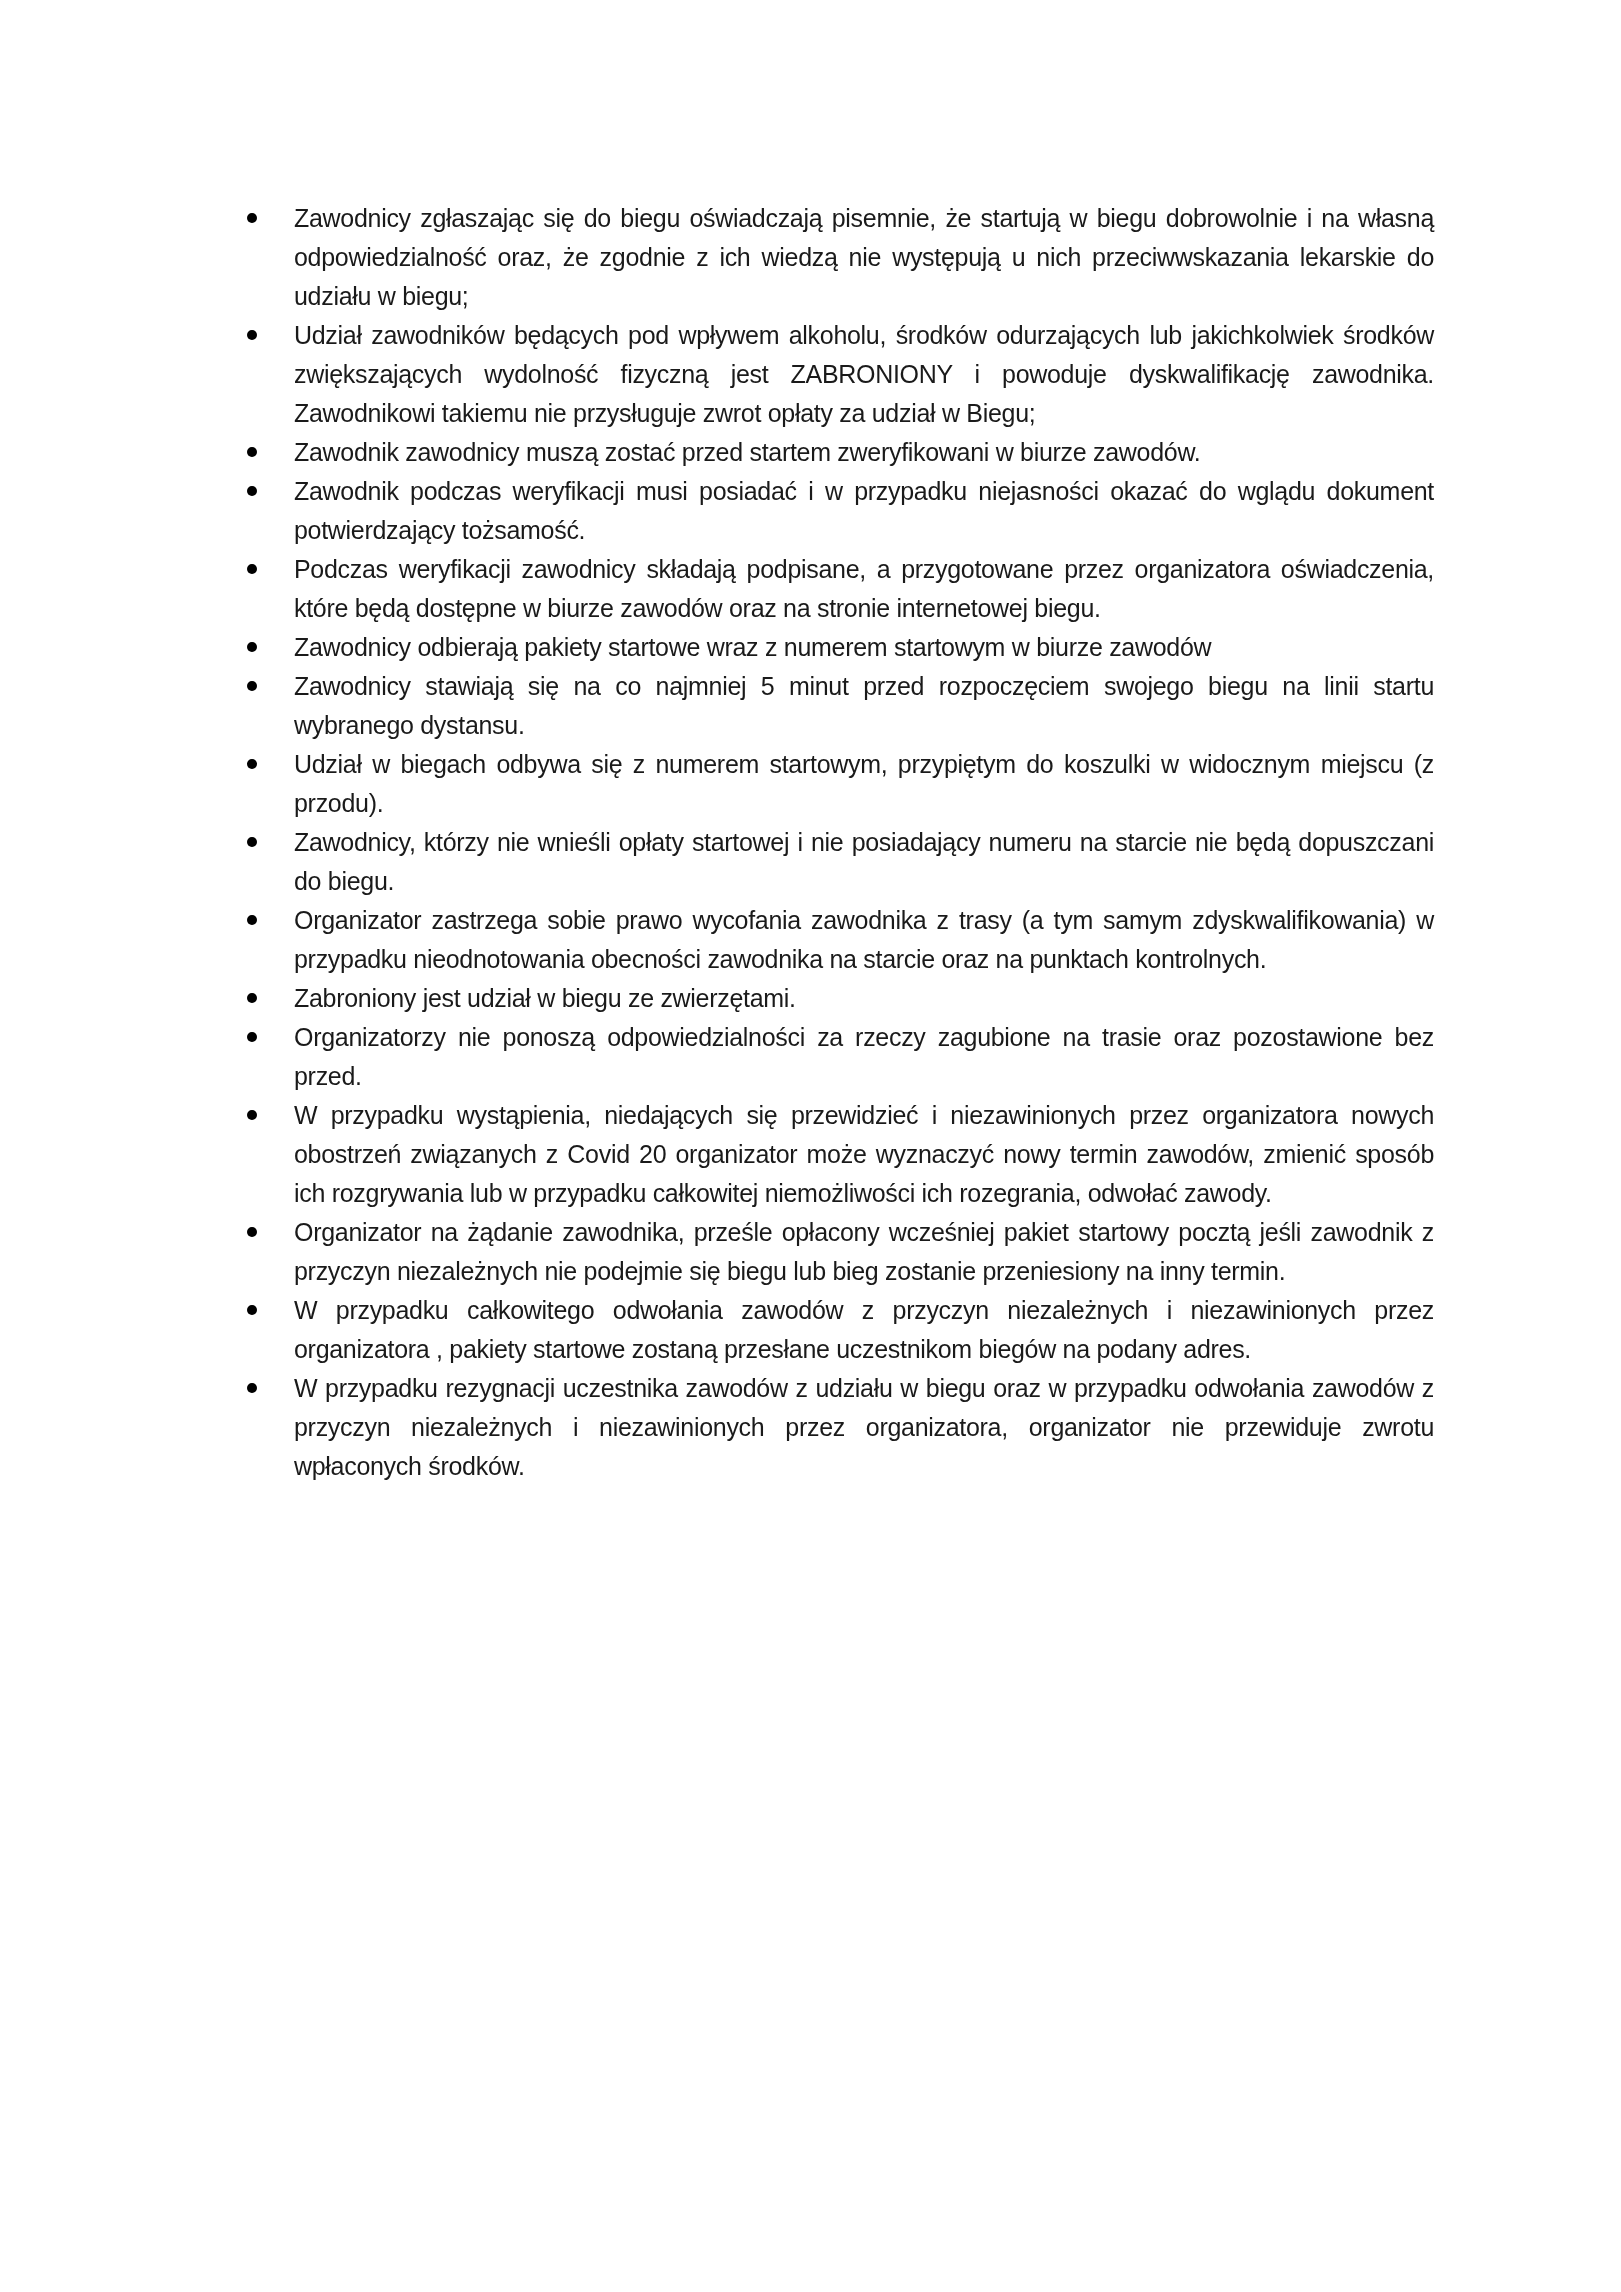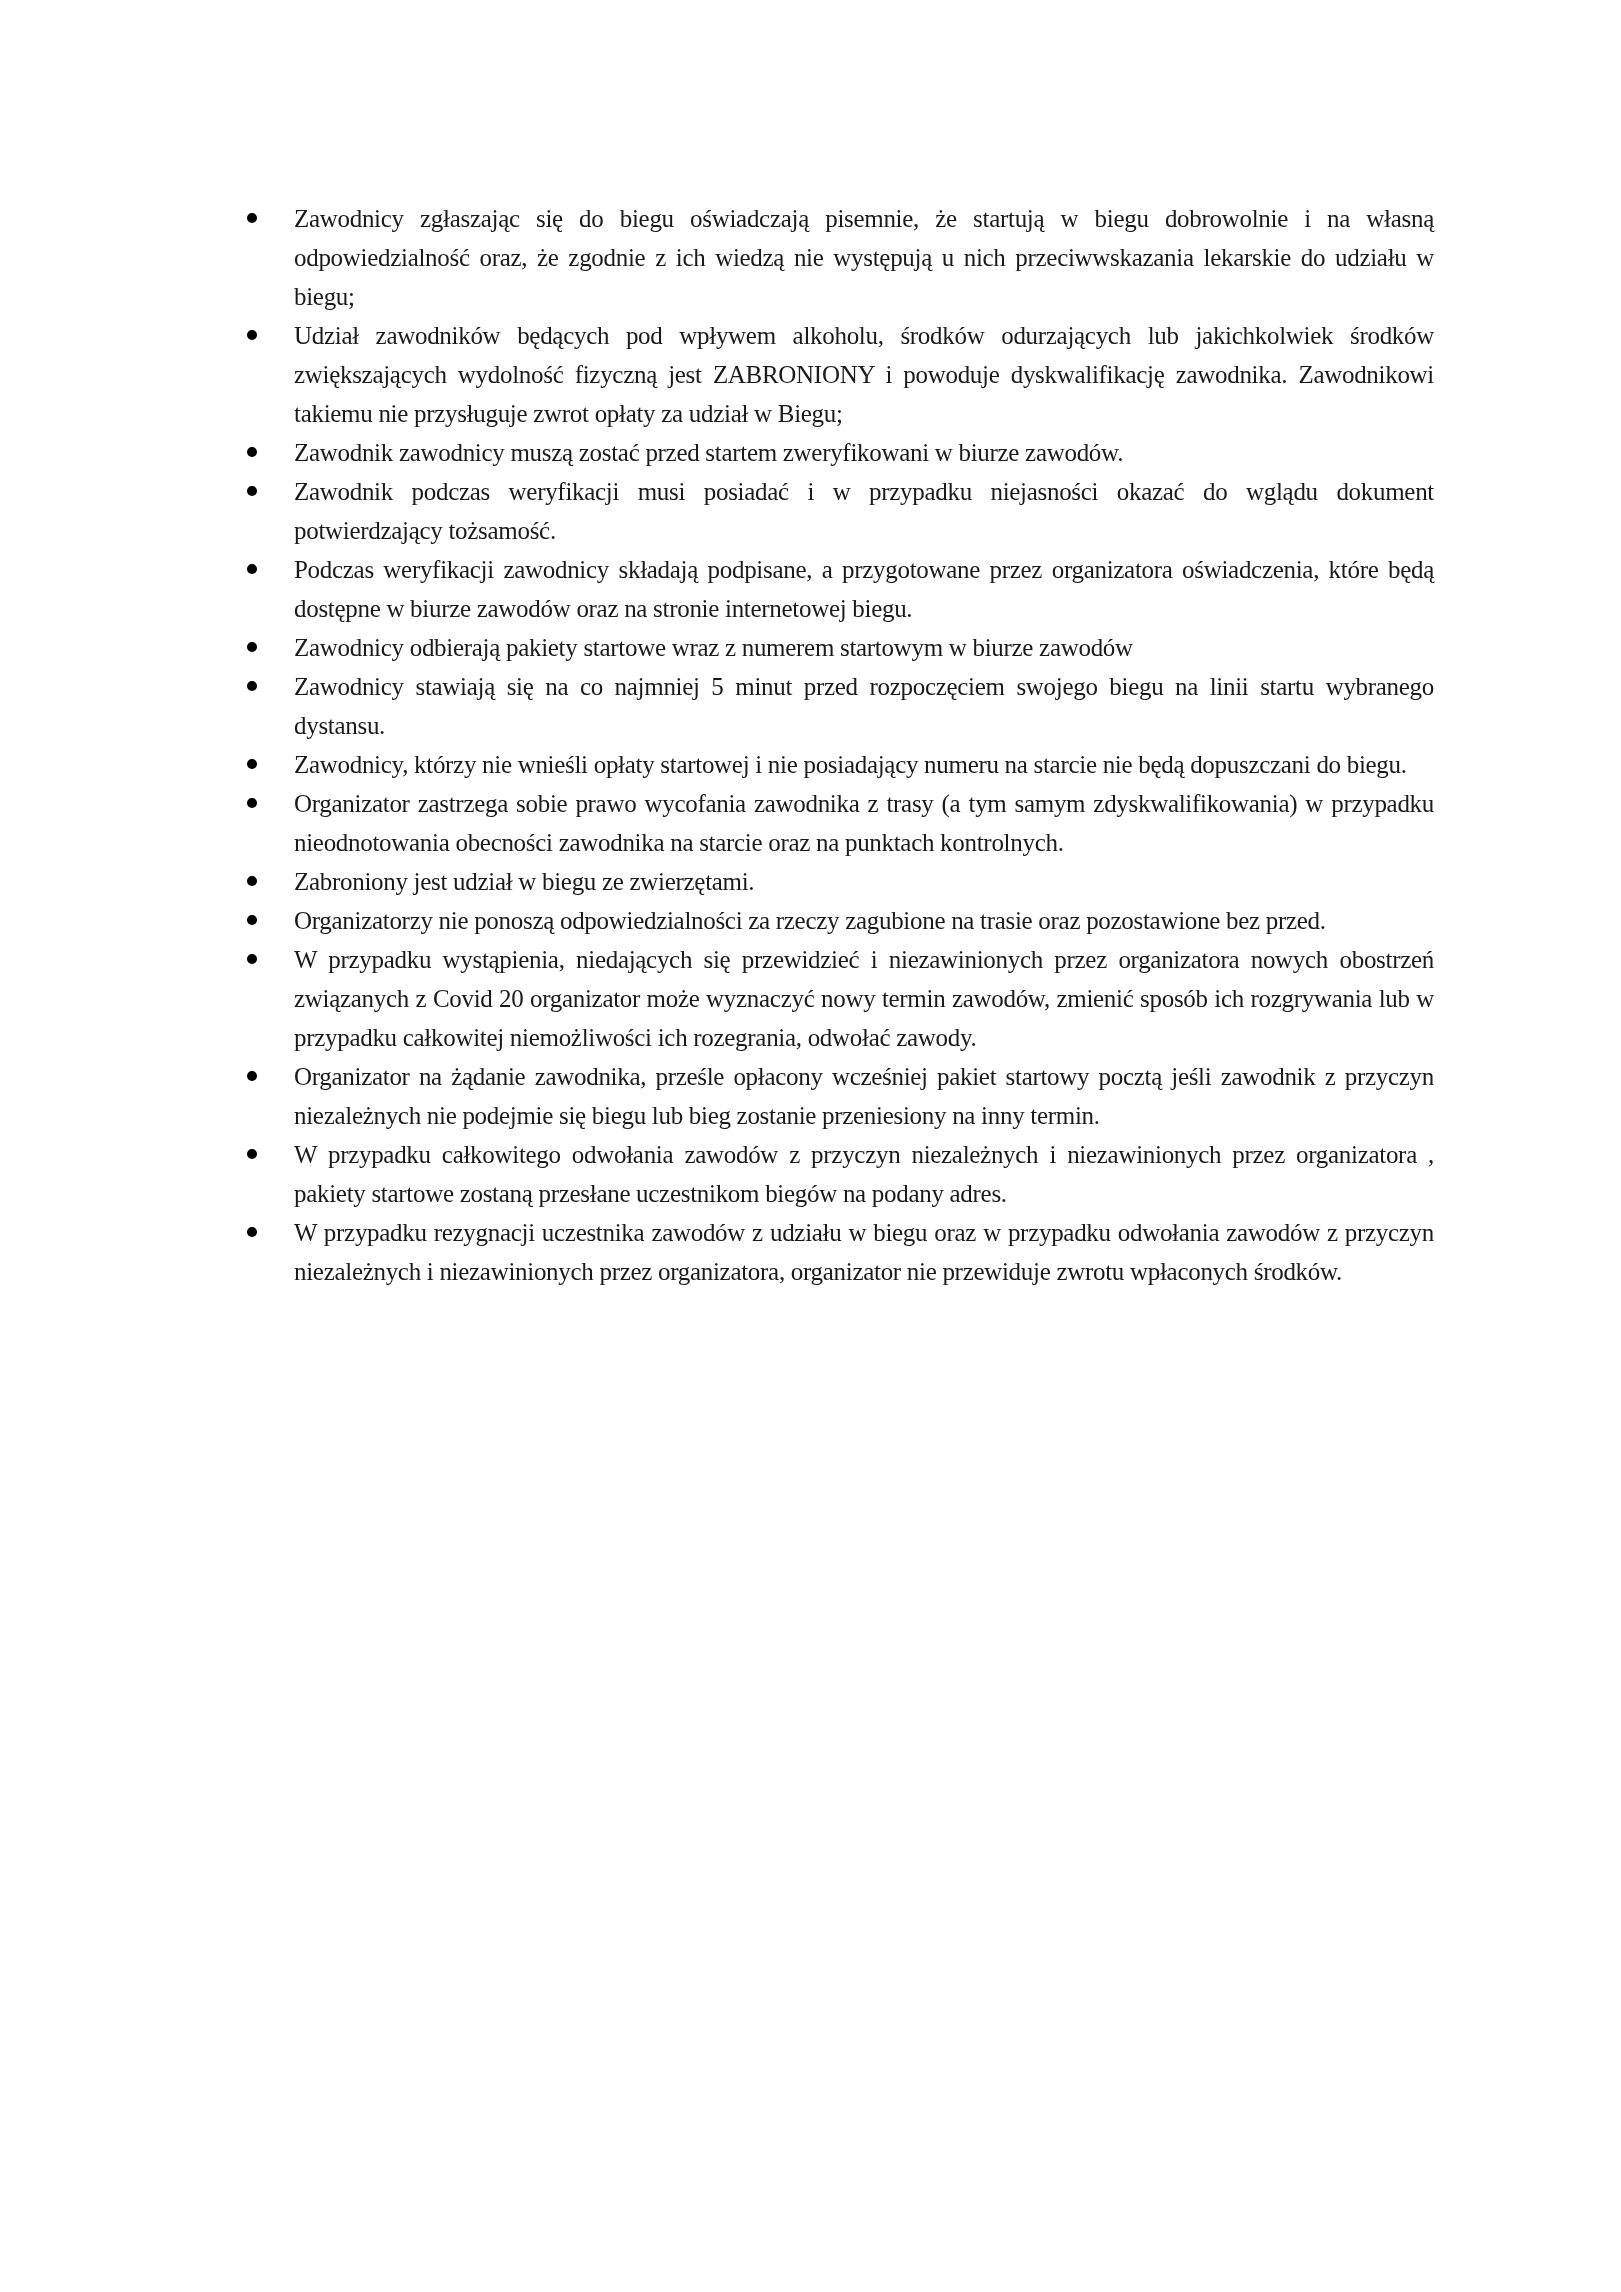--- a/index.html
+++ b/index.html
@@ -22,21 +22,21 @@
     background: #ffffff;
   }
   .rules-list {
     position: absolute;
     left: 240px;
     top: 199px;
     width: 1194px;
     margin: 0;
     padding: 0;
     list-style: none;
-    font-family: Liberation Serif, serif;
+    font-family: Liberation Sans, sans-serif;
     font-size: 25px;
     line-height: 39px;
     color: #1a1a1a;
     letter-spacing: -0.3px;
   }
   .rule-item {
     position: relative;
     padding-left: 54px;
     text-align: justify;
     text-align-last: left;
@@ -92,20 +92,24 @@
     <li class="rule-item">
         <span class="bullet"></span>
         <span class="rule-text">Zawodnicy odbierają pakiety startowe wraz z numerem startowym w biurze zawodów</span>
       </li>
     <li class="rule-item">
         <span class="bullet"></span>
         <span class="rule-text"> Zawodnicy stawiają się na co najmniej 5 minut przed rozpoczęciem swojego biegu na linii startu wybranego dystansu.</span>
       </li>
     <li class="rule-item">
         <span class="bullet"></span>
+        <span class="rule-text">Udział w biegach odbywa się z numerem startowym, przypiętym do koszulki w widocznym miejscu (z przodu).</span>
+      </li>
+    <li class="rule-item">
+        <span class="bullet"></span>
         <span class="rule-text"> Zawodnicy, którzy nie wnieśli opłaty startowej i nie posiadający numeru na starcie nie będą dopuszczani do biegu.</span>
       </li>
     <li class="rule-item">
         <span class="bullet"></span>
         <span class="rule-text">Organizator zastrzega sobie prawo wycofania zawodnika z trasy (a tym samym zdyskwalifikowania) w przypadku nieodnotowania obecności zawodnika na starcie oraz na punktach kontrolnych.</span>
       </li>
     <li class="rule-item">
         <span class="bullet"></span>
         <span class="rule-text">Zabroniony jest udział w biegu ze zwierzętami.</span>
       </li>

